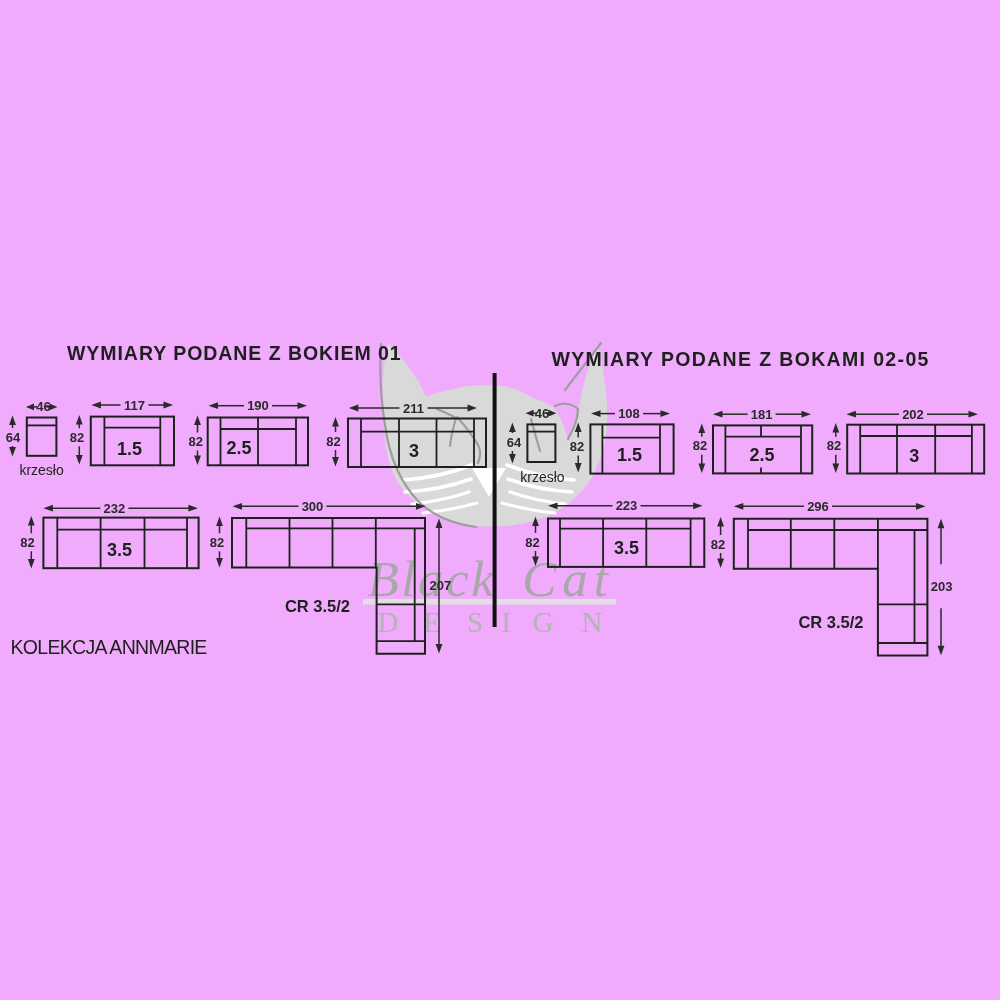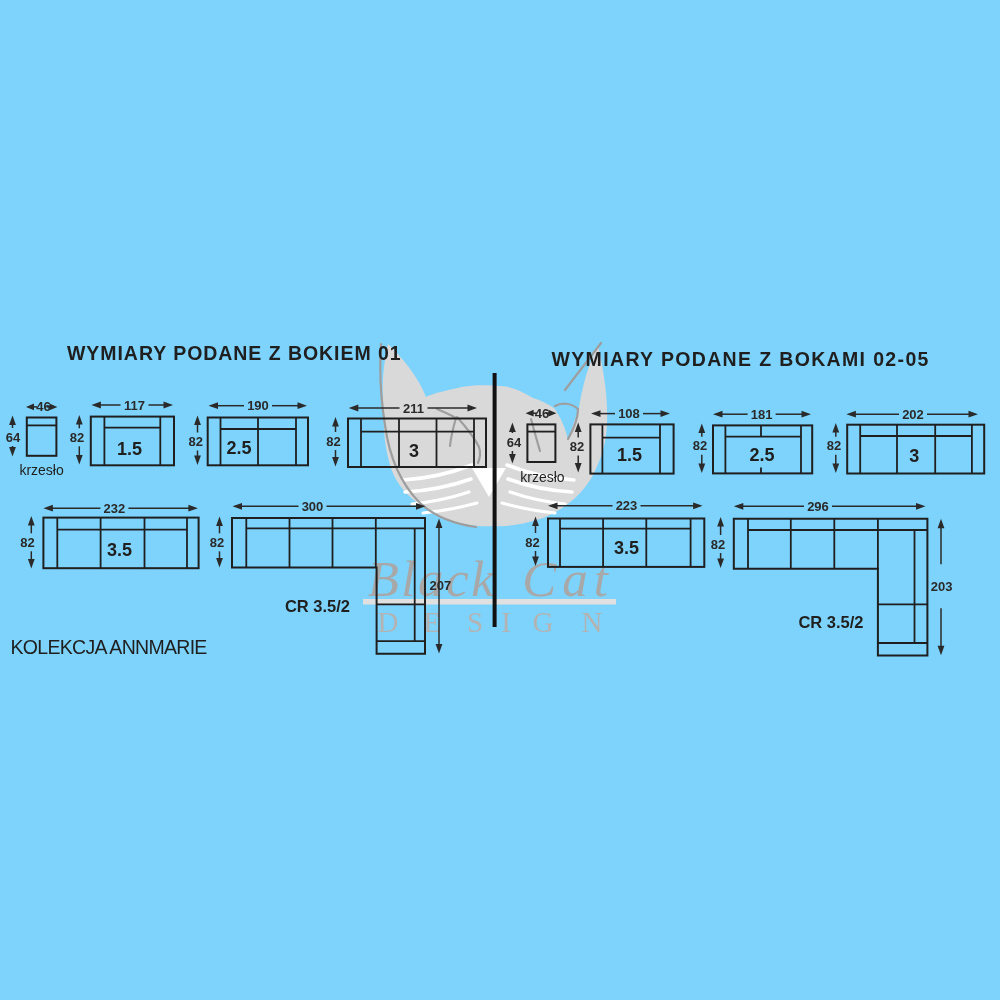--- a/index.html
+++ b/index.html
@@ -1,16 +1,16 @@
 <!DOCTYPE html>
 <html><head><meta charset="utf-8">
 <style>
 html,body{margin:0;padding:0;background:#ffffff;-webkit-font-smoothing:antialiased;}
 text{-webkit-font-smoothing:antialiased;}
-#page{position:relative;width:1000px;height:1000px;background:#7dd3fc;overflow:hidden;}
+#page{position:relative;width:1000px;height:1000px;background:#f0abfc;overflow:hidden;}
 </style></head><body>
 <div id="page">
 <svg width="1000" height="1000" viewBox="0 0 1000 1000">
 <defs>
         <filter id="wblur" x="-5%" y="-5%" width="110%" height="110%">
           <feGaussianBlur stdDeviation="0.7"></feGaussianBlur>
         </filter>
       </defs>
 <g filter="url(#wblur)">
 

